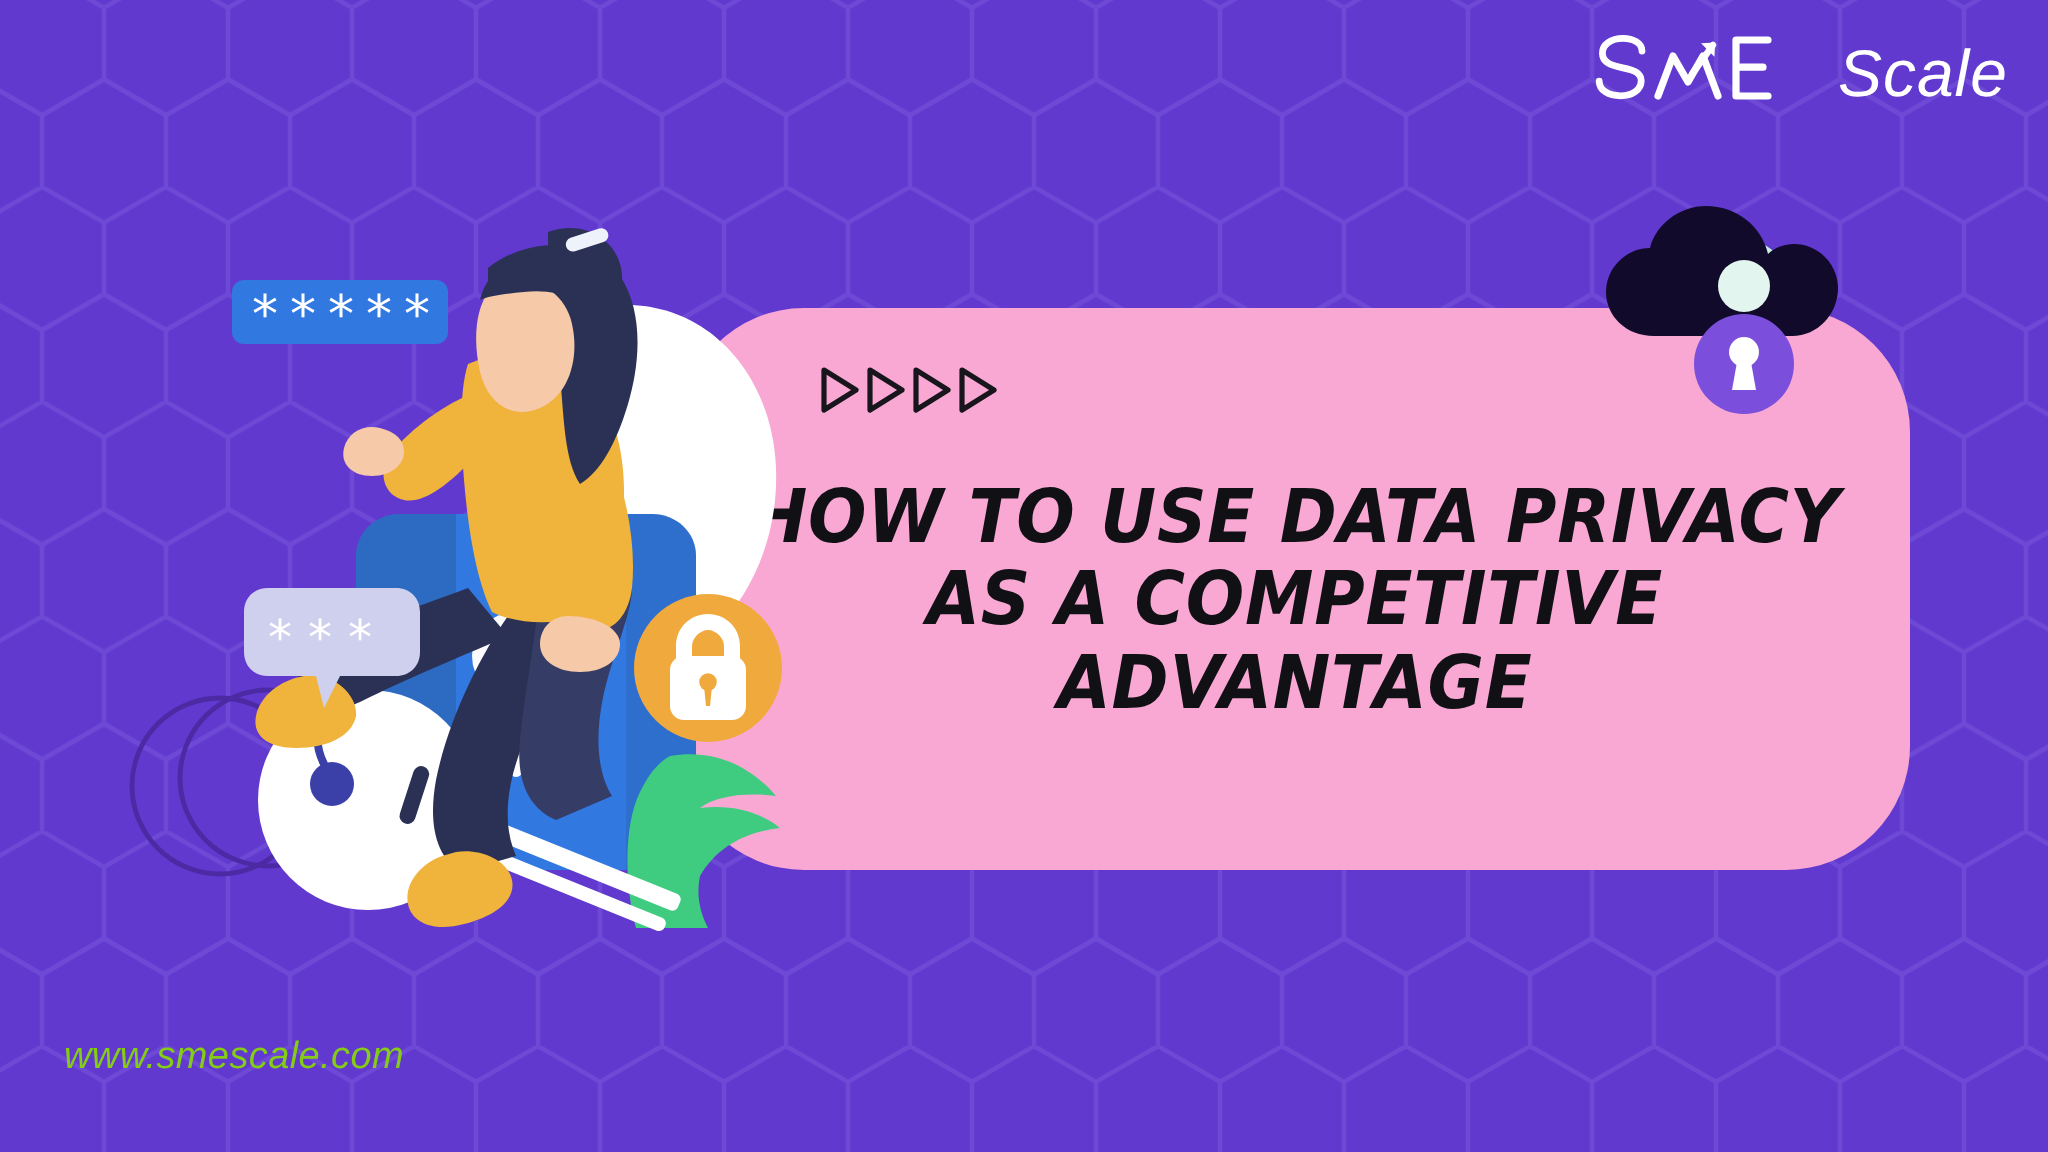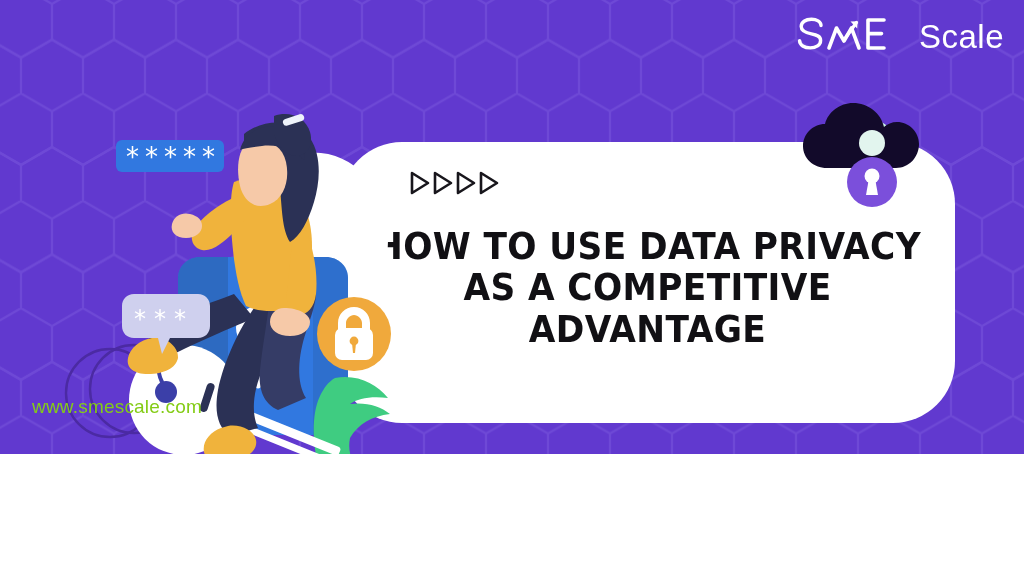--- a/index.html
+++ b/index.html
@@ -7,23 +7,24 @@
   html, body {
     width: 1024px;
     height: 576px;
     overflow: hidden;
     font-family: "Liberation Sans", sans-serif;
   }
 
   #banner {
     position: relative;
     width: 1024px;
-    height: 454px;
+    height: 576px;
     background: #6139cf;
     overflow: hidden;
+    font-style: italic;
   }
 
   
   #hex-pattern {
     position: absolute;
     inset: 0;
     opacity: 1;
     pointer-events: none;
   }
 
@@ -48,24 +49,24 @@
     letter-spacing: 0.5px;
     color: #ffffff;
     font-weight: 300;
     line-height: 1;
   }
 
   
   #title-card {
     position: absolute;
     left: 340px;
-    top: 142px;
+    top: 154px;
     width: 615px;
     height: 281px;
-    background: #ffffff;
+    background: #f9a8d4;
     border-radius: 62px;
     z-index: 6;
   }
 
   #arrow-row {
     position: absolute;
     left: 69px;
     top: 28px;
     display: flex;
     gap: 1px;

